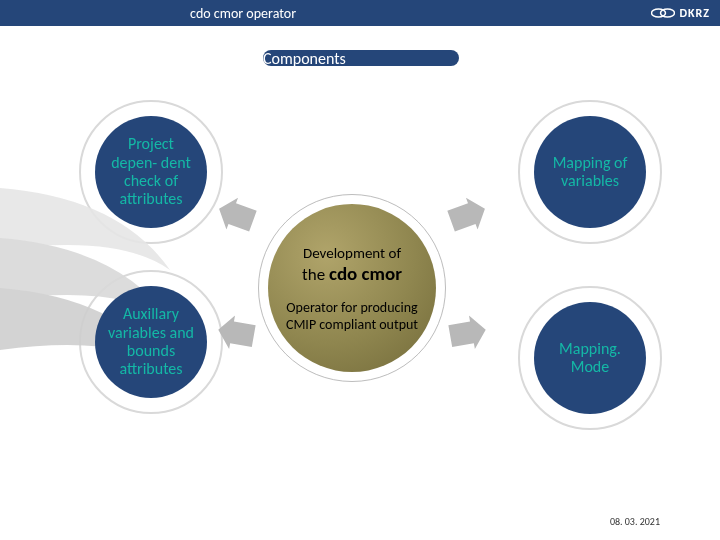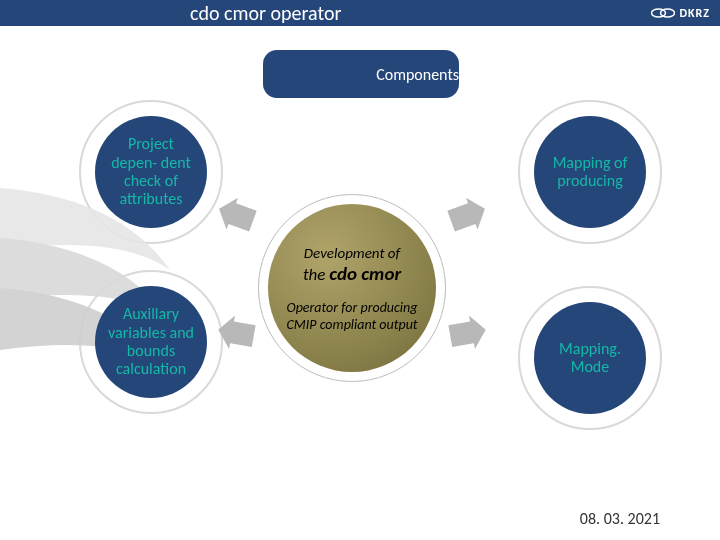--- a/index.html
+++ b/index.html
@@ -1,41 +1,41 @@
 <!DOCTYPE html>
 <html><head>
 <meta charset="utf-8">
 <style>
   * { margin: 0; padding: 0; box-sizing: border-box; }
   body { width: 720px; height: 540px; font-family: Calibri, Arial, sans-serif; background: #fff; position: relative; overflow: hidden; }
 
   .topbar { position: absolute; top: 0; left: 0; right: 0; height: 26px; background: #254679; display: flex; align-items: center; }
   .page-num { position: absolute; top: 1px; left: 6px; font-size: 11px; font-style: italic; color: #254679; font-weight: bold; }
   .page-num-wrap { position: absolute; top: 0; left: 0; width: 26px; height: 26px; background:#fff; }
-  .title { color: #fff; font-size: 20px; margin-left: 190px; }
+  .title { color: #fff; font-size: 14px; margin-left: 190px; }
   .logo { margin-left: auto; margin-right: 10px; display:flex; align-items:center; gap:4px;}
   .logo-mark { width:24px; height:14px; }
   .logo-text { color:#fff; font-weight:bold; font-size:12px; letter-spacing:1px;}
 
-  .components-pill { position: absolute; top: 50px; left: 263px; width: 196px; height: 48px; background: #254679; border-radius: 14px; display:flex; align-items:center; justify-content:flex-end; color:#fff; font-size:16px; }
+  .components-pill { position: absolute; top: 50px; left: 263px; width: 196px; height: 16px; background: #254679; border-radius: 14px; display:flex; align-items:center; justify-content:flex-start; color:#fff; font-size:16px; }
 
-  .footer-date { position:absolute; bottom:12px; right:60px; font-size:16px; color:#333; }
+  .footer-date { position:absolute; bottom:12px; right:60px; font-size:10px; color:#333; }
 
   .bg-swoosh { position:absolute; left:-60px; top:150px; width:250px; height:260px; z-index:0; opacity:0.9;}
 
   
   .bubble { position:absolute; display:flex; align-items:center; justify-content:center; text-align:center; padding:10px; line-height:1.15; }
   .big-blue { width:132px; height:132px; border-radius:50%; }
   .big-blue::before { content:""; position:absolute; inset:-6px; border:2px solid #d9d9d9; border-radius:50%; z-index:-1; }
   .big-blue .inner { width:100%; height:100%; background:#254679; border-radius:50%; display:flex; align-items:center; justify-content:center; color:#14b8a6; font-size:16px; padding:10px;}
 
   .center-circ { position:absolute; left:258px; top:194px; width:188px; height:188px; }
   .center-circ .ring { position:absolute; inset:0; border-radius:50%; border:1px solid #bdbdbd; }
   .center-circ .fill { position:absolute; inset:10px; border-radius:50%; background: radial-gradient(circle at 35% 30%, #b0a46a 0%, #8f864f 55%, #726a39 100%); }
-  .center-circ .txt { position:absolute; inset:10px; display:flex; flex-direction:column; align-items:center; justify-content:center; color:#000; font-size:15px; text-align:center; padding:14px 10px;font-style:italic; }
+  .center-circ .txt { position:absolute; inset:10px; display:flex; flex-direction:column; align-items:center; justify-content:center; color:#000; font-size:15px; text-align:center; padding:14px 10px; }
   .center-circ .txt .l1 { font-size:15px; }
   .center-circ .txt .l2 { font-size:17px; }
   .center-circ .txt .l2 b { font-size:19px; }
   .center-circ .txt .l3 { font-size:14px; margin-top:14px;}
 
   .arrow { position:absolute; width:40px; height:34px; }
 
   
   .b-tl { left:85px;  top:106px; }
   .b-tr { left:524px; top:106px; }
@@ -83,24 +83,24 @@
     <div class="l2"><span>the </span><b>cdo cmor</b></div>
     <div class="l3">Operator for producing CMIP compliant output</div>
   </div>
 </div>
 
 <div class="bubble big-blue b-tl">
     <div class="inner">Project depen-
 dent check of attributes</div>
   </div>
 <div class="bubble big-blue b-tr">
-    <div class="inner">Mapping of producing</div>
+    <div class="inner">Mapping of variables</div>
   </div>
 <div class="bubble big-blue b-bl">
-    <div class="inner">Auxillary variables and bounds calculation</div>
+    <div class="inner">Auxillary variables and bounds attributes</div>
   </div>
 <div class="bubble big-blue b-br">
     <div class="inner">Mapping. Mode</div>
   </div>
 
 <svg class="arrow a-tl" viewBox="0 0 40 34">
     <path d="M38 6 L38 28 L16 28 L16 34 L2 17 L16 0 L16 6 Z" fill="#b8b8b8"></path>
   </svg>
 <svg class="arrow a-tr" viewBox="0 0 40 34">
     <path d="M38 6 L38 28 L16 28 L16 34 L2 17 L16 0 L16 6 Z" fill="#b8b8b8"></path>

